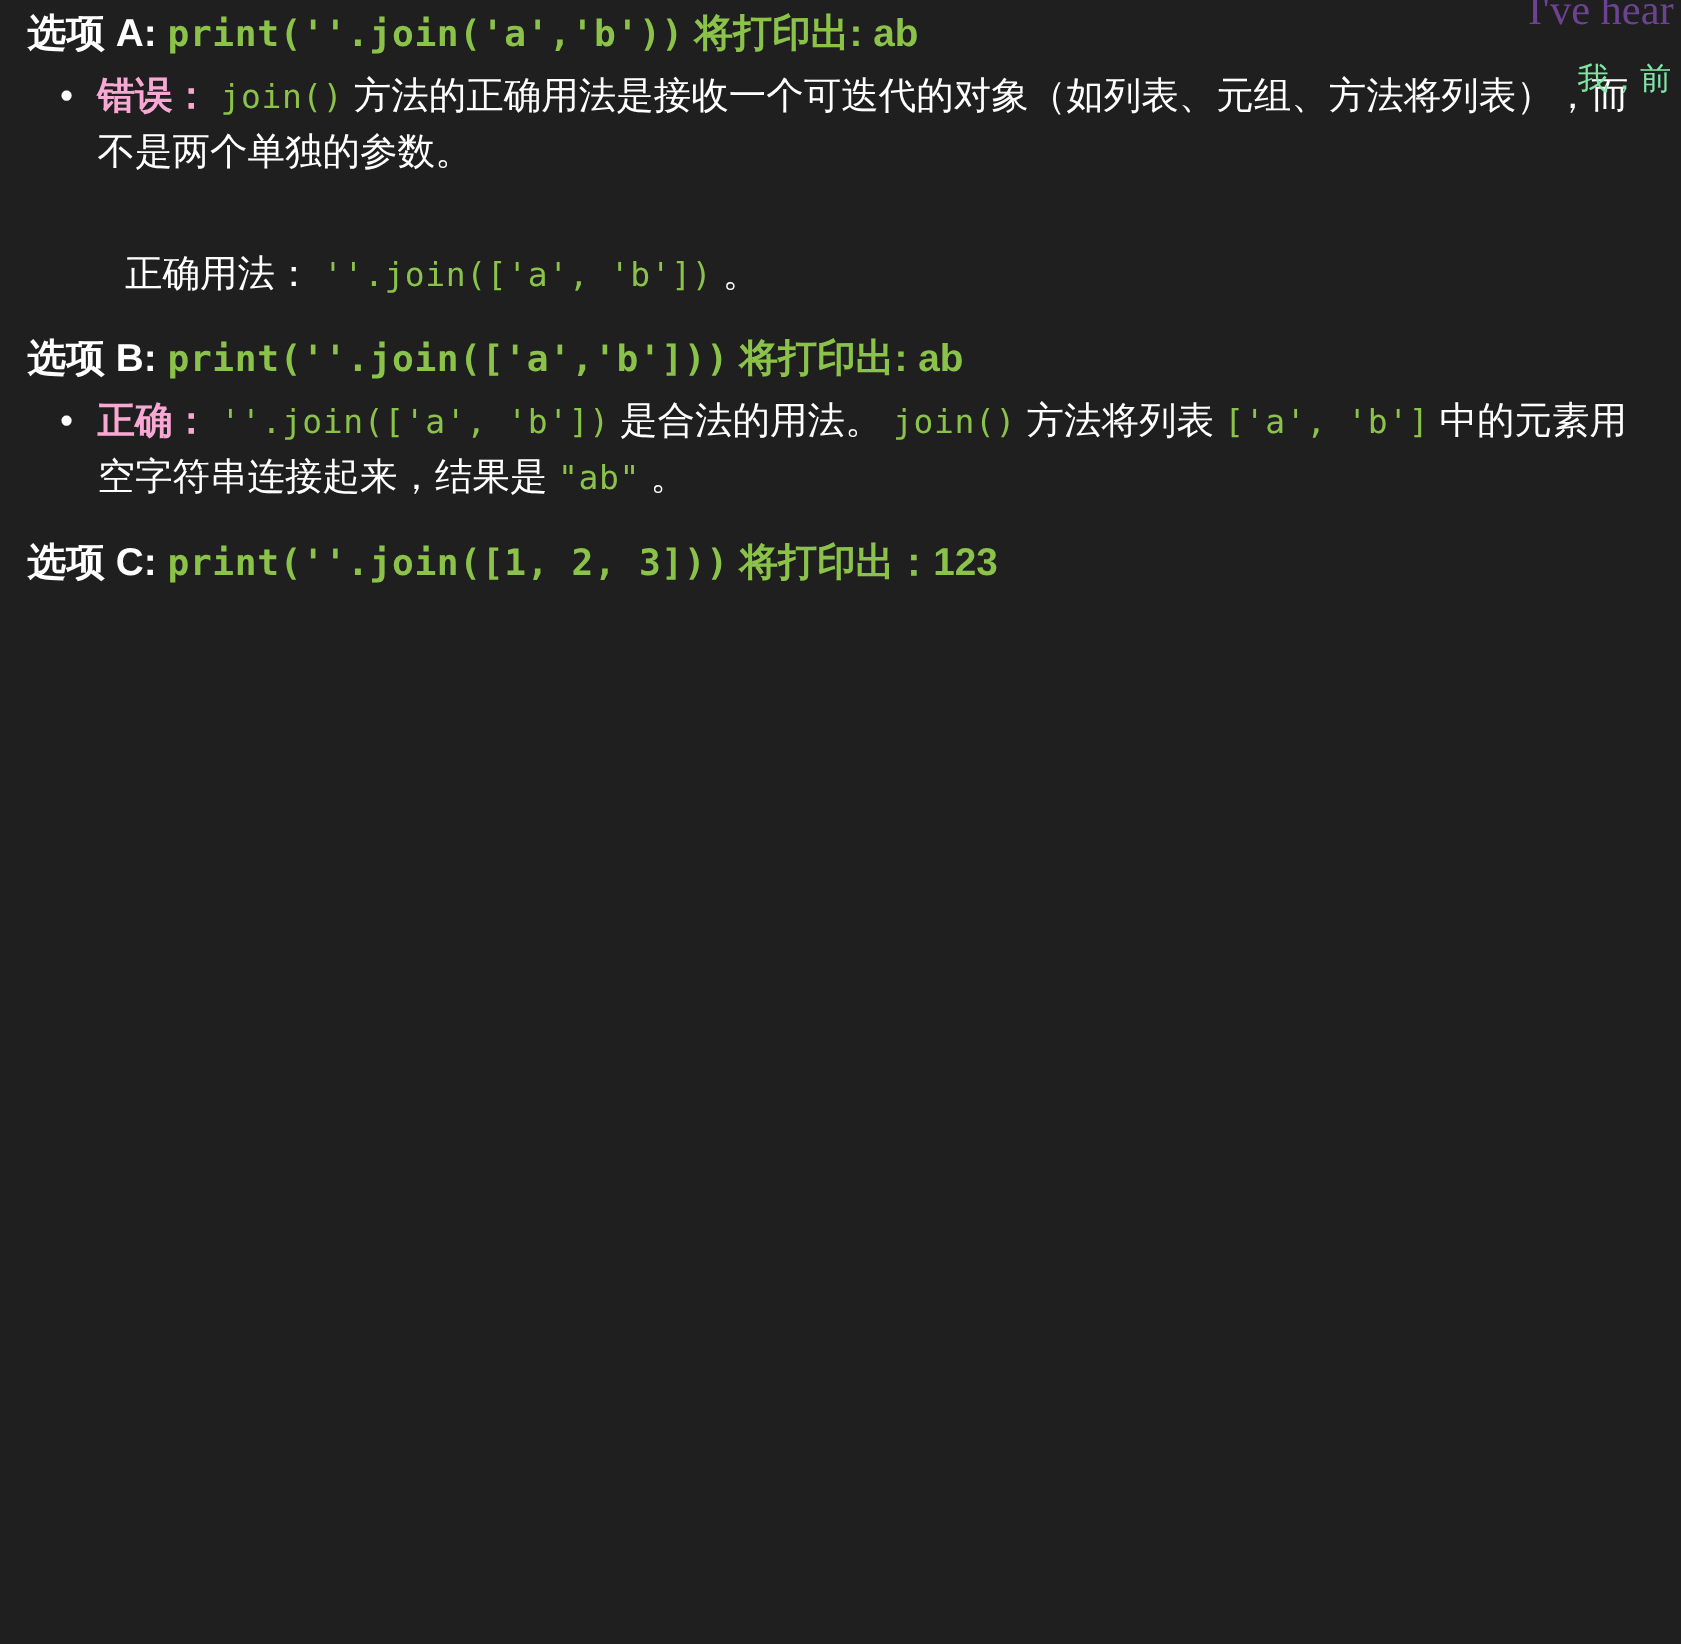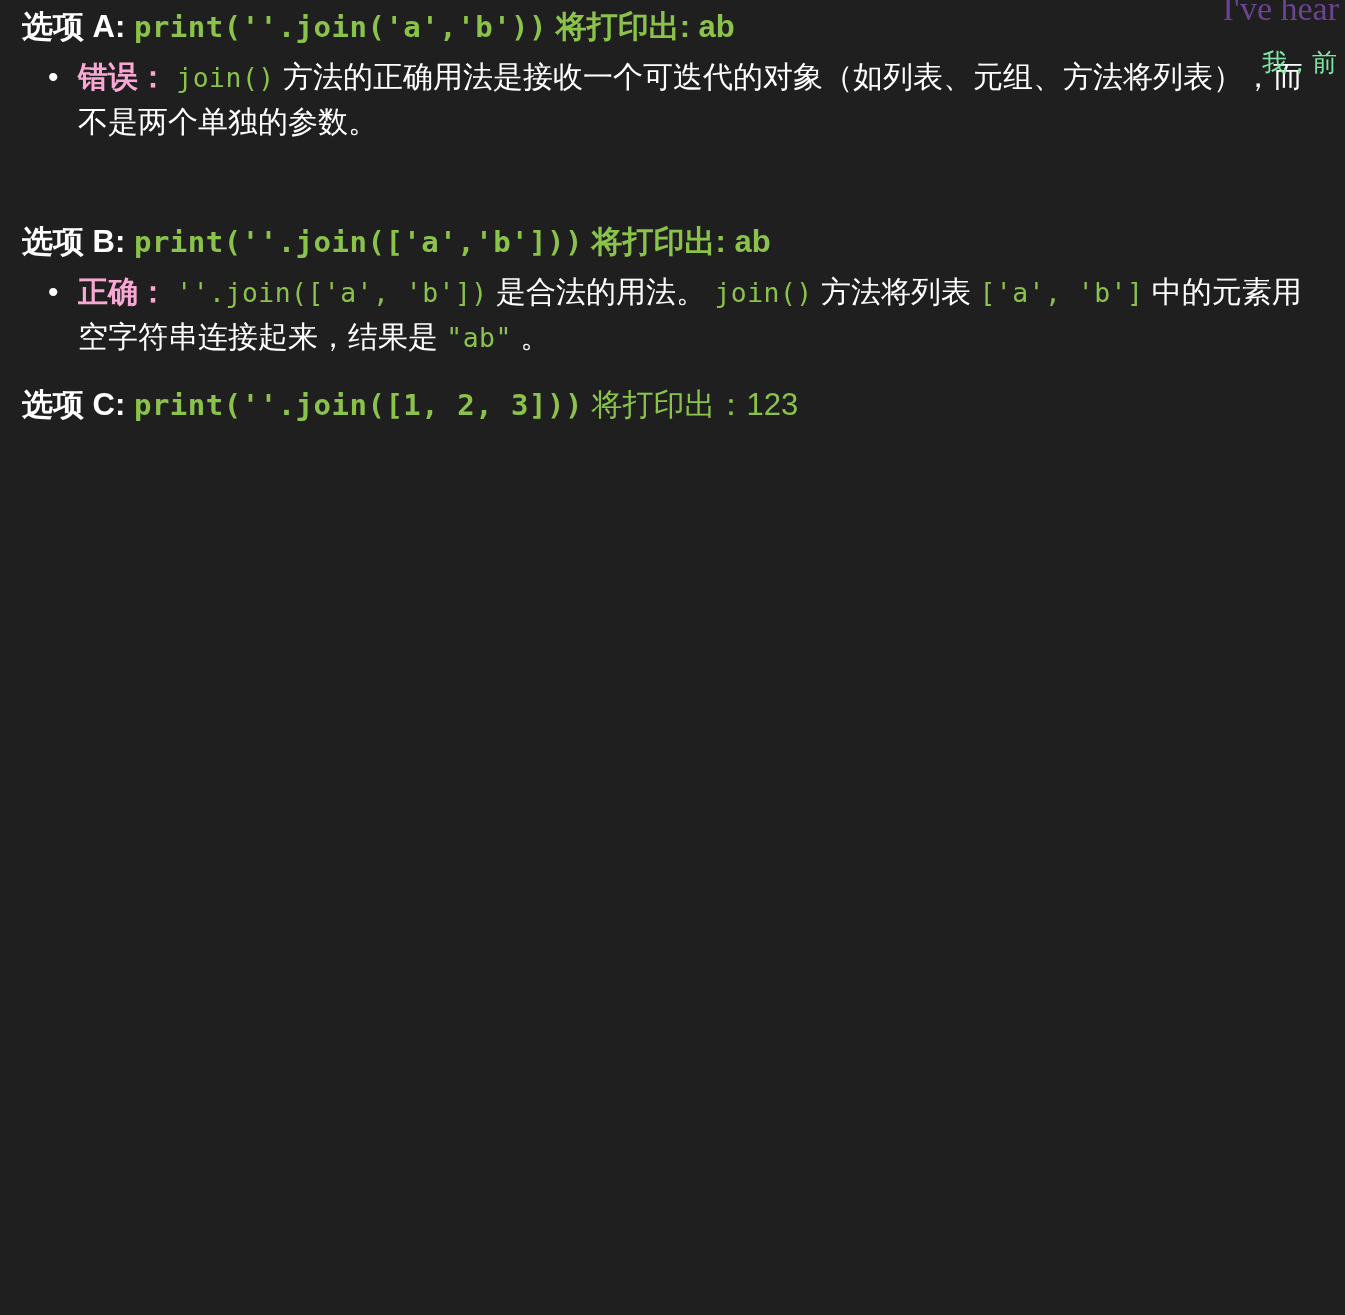--- a/index.html
+++ b/index.html
@@ -153,20 +153,25 @@
       <span>方法的正确用法是接收一个可迭代的对象（如列表、元组、方法将列表），而不是两个单独的参数。</span>
     </div>
 
     <div class="spacer-sm"></div>
 
     
 
     <div class="spacer-md"></div>
 
     
+    <div class="plain-line">
+      <span>正确用法：</span>
+      <span class="mono">''.join(['a', 'b'])</span>
+      <span>。</span>
+    </div>
 
     <div class="spacer-sm"></div>
 
     
     <div class="opt-head">
       <span>选项 B:</span>
       <span class="mono-lg">print(''.join(['a','b']))</span>
       <span class="cn" style="font-weight:bold;">将打印出: ab</span>
     </div>
 
@@ -182,21 +187,21 @@
       <span class="mono">"ab"</span>
       <span>。</span>
     </div>
 
     <div class="spacer-sm"></div>
 
     
     <div class="opt-head">
       <span>选项 C:</span>
       <span class="mono-lg">print(''.join([1, 2, 3]))</span>
-      <span class="cn" style="font-weight:normal;">将打印出：123</span>
+      <span class="cn" style="font-weight:bold;">将打印出：123</span>
     </div>
 
     
 
     <div class="spacer-md"></div>
 
     
 
     <div class="spacer-md"></div>
 

